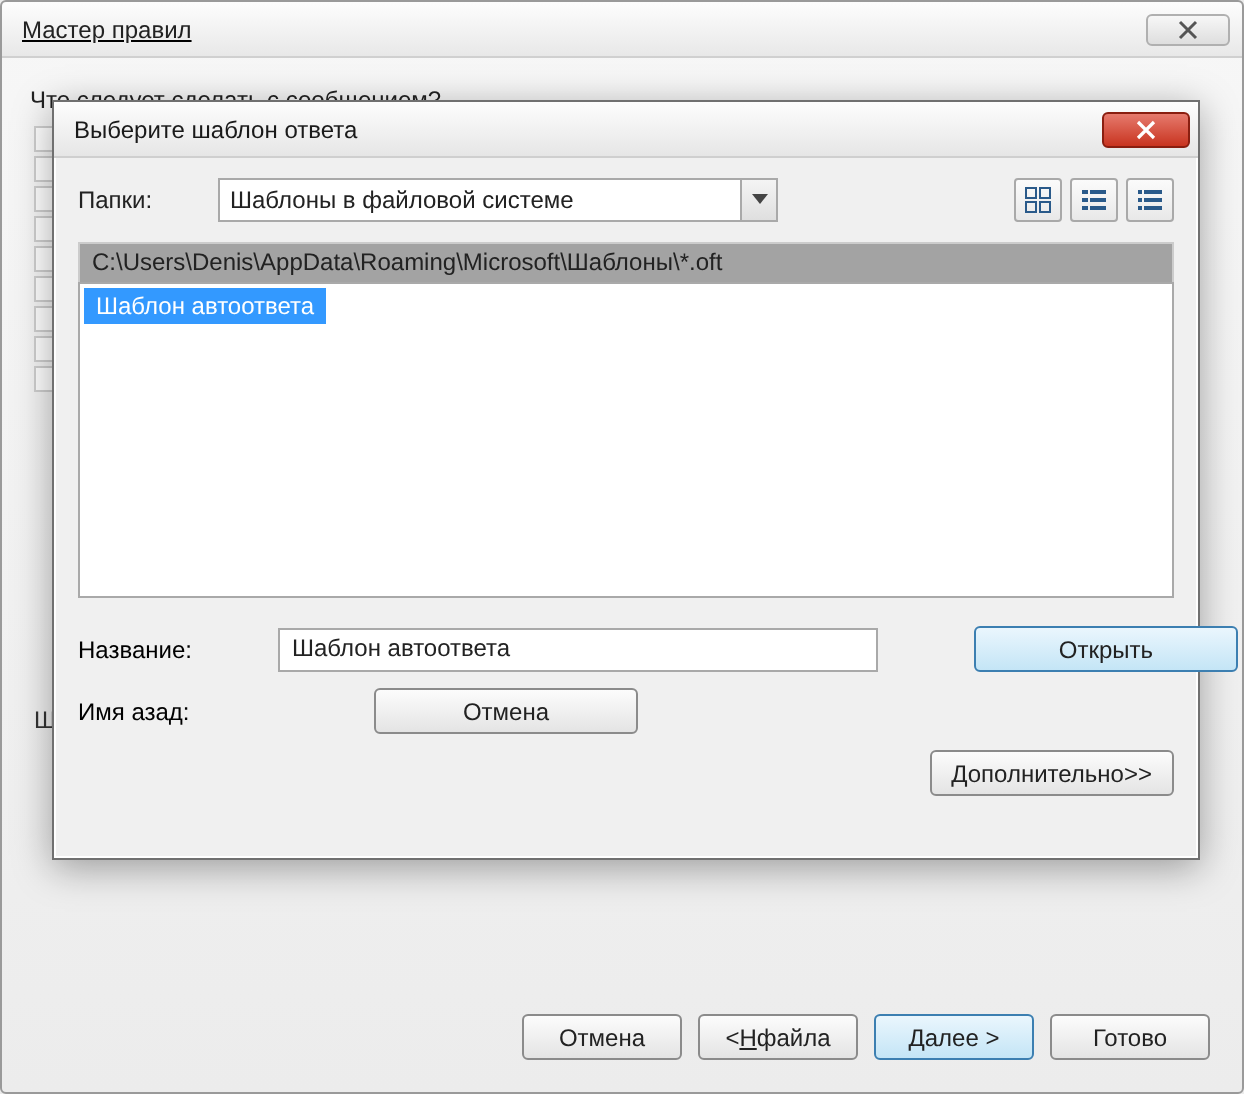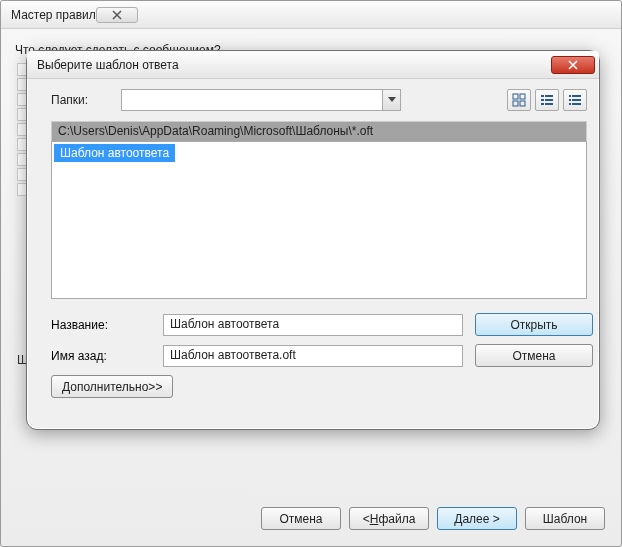--- a/index.html
+++ b/index.html
@@ -5,25 +5,26 @@
 * { margin: 0; padding: 0; box-sizing: border-box; font-family: "Segoe UI", Tahoma, sans-serif; font-size: 12px; }
 body { background: #ececec; width: 622px; height: 547px; overflow: hidden; position: relative; }
 
 
 .wizard {
   position: absolute; left: 0; top: 0; width: 622px; height: 547px;
   background: linear-gradient(#f7f7f7, #ececec);
   border: 1px solid #9a9a9a; border-radius: 3px;
 }
 .wizard-titlebar {
-  height: 28px; display: flex; align-items: center; 
+  height: 28px; display: flex; align-items: center; justify-content: space-between;
   padding: 0 6px 0 10px;
   border-bottom: 1px solid #d0d0d0;
   background: linear-gradient(#fdfdfd, #e8e8e8);
   border-radius: 3px 3px 0 0;
+  text-decoration: underline;
 }
 .wizard-title { color: #222; }
 .wizard-close {
   width: 42px; height: 16px; border: 1px solid #b0b0b0; border-radius: 3px;
   background: linear-gradient(#f7f7f7, #dedede);
   display: flex; align-items: center; justify-content: center; color: #555;
 }
 .wizard-close svg { width: 10px; height: 10px; }
 .wizard-body { padding: 14px 14px 0 14px; color: #222; }
 .wizard-question { margin-bottom: 8px; }
@@ -50,40 +51,40 @@
   border: 1px solid #3c7fb1;
   background: linear-gradient(#eaf6fd, #c4e5f6);
 }
 .btn .u { text-decoration: underline; }
 
 
 .dialog {
   position: absolute; left: 26px; top: 50px; width: 574px; height: 380px;
   background: #f0f0f0;
   border: 1px solid #707070;
-  border-radius: 11px;
+  border-radius: 0;
   box-shadow: 0 0 0 1px #ffffff inset, 0 4px 18px rgba(0,0,0,0.35);
 }
 .dialog-titlebar {
   height: 28px; display: flex; align-items: center; justify-content: space-between;
   padding: 0 4px 0 10px;
   background: linear-gradient(#fdfdfd, #e6e6e6);
   border-bottom: 1px solid #cfcfcf;
   border-radius: 4px 4px 0 0;
 }
 .dialog-title { color: #1a1a1a; }
 .dialog-close {
   width: 44px; height: 18px; border-radius: 3px;
   background: linear-gradient(#e67a6d, #c83420);
   border: 1px solid #8a1e10;
   display: flex; align-items: center; justify-content: center;
 }
 .dialog-close svg { width: 10px; height: 10px; }
 
-.dialog-body { padding: 10px 12px 12px 24px; }
+.dialog-body { padding: 10px 12px 12px 12px; }
 
 .row { display: flex; align-items: center; gap: 8px; margin-bottom: 10px; }
 .label { width: 62px; color: #222; }
 .combo {
   flex: 0 0 280px; height: 22px; display: flex; align-items: center; position: relative;
   border: 1px solid #a9a9a9; background: #fff; padding-left: 5px; color: #222;
 }
 .combo-btn {
   position: absolute; right: 0; top: 0; width: 18px; height: 20px;
   border-left: 1px solid #a9a9a9;
@@ -104,26 +105,26 @@
   height: 20px; border: 1px solid #ccc; background: #a3a3a3; padding: 2px 6px;
   border-bottom: none; color: #222;
 }
 .file-list {
   height: 158px; border: 1px solid #a9a9a9; background: #fff; overflow: auto;
 }
 .file-item {
   padding: 2px 6px; background: #3399ff; color: #fff; display: inline-block; margin: 2px;
 }
 
-.lower { margin-top: 14px; display: grid; grid-template-columns: 100px 300px 120px; gap: 8px 12px; align-items: center; }
+.lower { margin-top: 14px; display: grid; grid-template-columns: 100px 300px 120px; gap: 8px 0; align-items: center; }
 .lower .txt {
   height: 22px; border: 1px solid #a9a9a9; background: #fff; padding: 2px 6px; color: #222;
 }
-.lower .btn { width: 118px; }
-.extra-row { margin-top: 8px; display: flex; justify-content: flex-start; }
+.lower .btn { width: 132px; margin-left: 48px; }
+.extra-row { margin-top: 8px; display: flex; justify-content: flex-end; }
 .extra-row .btn { width: auto; padding: 0 10px; }
 </style>
 </head>
 <body>
 
 <div class="wizard">
   <div class="wizard-titlebar">
     <span class="wizard-title">Мастер правил</span>
     <div class="wizard-close">
       <svg viewBox="0 0 10 10">
@@ -155,40 +156,41 @@
     <div class="btn">
       <span>&lt; </span>
         <span class="u">Н</span>
         <span>файла</span>
     </div>
     <div class="btn primary">
       <span class="u">Д</span>
         <span>алее &gt;</span>
     </div>
     <div class="btn">
-        <span>Шаблон</span>
+        <span>Готово</span>
       </div>
   </div>
 </div>
 
 <div class="dialog">
   <div class="dialog-titlebar">
     <span class="dialog-title">Выберите шаблон ответа</span>
     <div class="dialog-close">
       <svg viewBox="0 0 10 10">
           <path d="M1 1 L9 9 M9 1 L1 9" stroke="#fff" stroke-width="1.6" fill="none"></path>
         </svg>
     </div>
   </div>
 
   <div class="dialog-body">
 
     <div class="row">
       <span class="label">Папки:</span>
       <div class="combo">
+        <span>Шаблоны в файловой системе</span>
         <div class="combo-btn">
           <svg width="8" height="6" viewBox="0 0 8 6">
               <path d="M0 0 L4 5 L8 0 Z" fill="#444"></path>
             </svg>
         </div>
       </div>
 
       <div class="view-toggle">
         <div class="view-btn">
           <svg viewBox="0 0 14 14">
@@ -227,21 +229,20 @@
     </div>
 
     <div class="lower">
       <span>Название:</span>
       <div class="txt"><span>Шаблон автоответа</span></div>
       <div class="btn primary">
           <span>Открыть</span>
         </div>
 
       <span>Имя азад:</span>
-      <div class="txt"><span>Шаблон автоответа.oft</span></div>
       <div class="btn">
           <span>Отмена</span>
         </div>
     </div>
 
     <div class="extra-row">
       <div class="btn">
           <span class="underline-first">Дополнительно&gt;&gt;</span>
         </div>
     </div>

